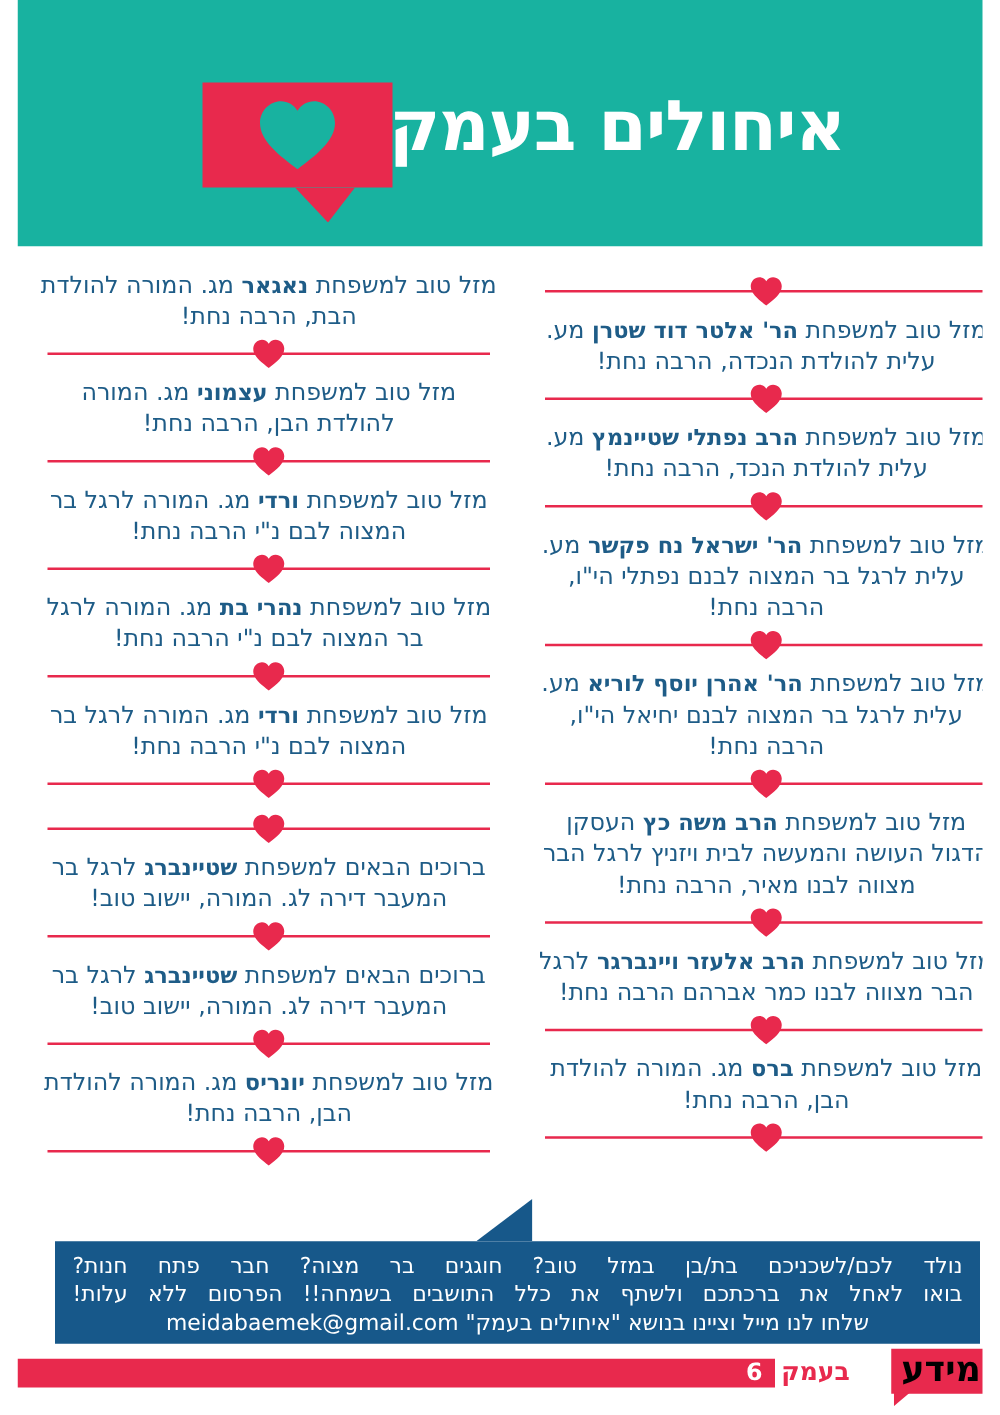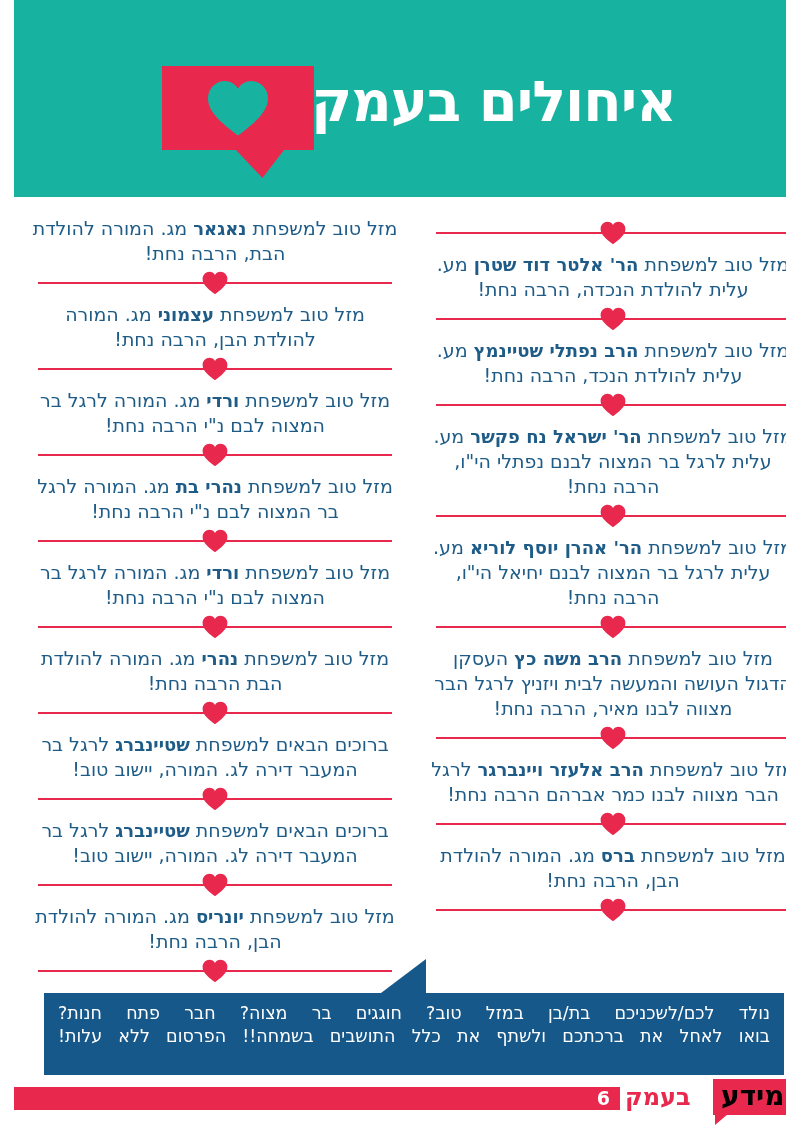--- a/index.html
+++ b/index.html
@@ -28,21 +28,21 @@
   .footer-bubble{position:absolute;left:30px;top:993px;width:740px;height:82px;background:#17588A;box-sizing:border-box;padding:9px 14px 0;}
   .bubble-tail{position:absolute;left:337px;top:-34px;width:45px;height:34px;background:#17588A;clip-path:polygon(100% 0,100% 100%,0 100%);}
   .fb-line{direction:rtl;color:#ffffff;font-size:17.5px;line-height:23px;}
   .fb-justify{text-align:justify;text-align-last:justify;}
   .fb-center{text-align:center;}
   .email{direction:ltr;unicode-bidi:embed;}
 
   
   .brand-bar{position:absolute;left:0;top:1087px;width:606px;height:23px;background:#E8294D;display:flex;align-items:center;justify-content:flex-end;padding-right:10px;box-sizing:border-box;}
   .issue-number{color:#ffffff;font-weight:bold;font-size:19px;line-height:1;}
-  .brand-baemek{position:absolute;left:611px;top:1080px;color:#E8294D;font-weight:800;font-size:24px;line-height:34px;direction:rtl;}
+  .brand-baemek{position:absolute;left:611px;top:1080px;color:#E8294D;font-weight:800;font-size:20px;line-height:34px;direction:rtl;}
   .brand-meida{position:absolute;left:699px;top:1079px;background:#E8294D;color:#000000;font-weight:800;font-size:28px;line-height:34px;padding:0 8px 2px;direction:rtl;text-align:center;}
   .meida-tail{position:absolute;left:2px;bottom:-10px;width:13px;height:11px;background:#E8294D;clip-path:polygon(0 0,100% 0,0 100%);}
 </style>
 </head>
 <body>
 
 <div class="page">
 
   <div class="header">
     <div class="logo">
@@ -173,21 +173,20 @@
         </div>
       <div class="msg"><span>מזל טוב למשפחת </span><b>ורדי</b><span> מג. המורה לרגל בר המצוה לבם נ"י הרבה נחת!</span></div>
       <div class="divider">
           <div class="divider-line"></div>
           <span class="heart">
             <svg viewBox="0 0 32 29" xmlns="http://www.w3.org/2000/svg">
               <path fill="currentColor" d="M16 28.2C8.6 22.6 1 16.8 1 9.7 1 4.8 4.9 1 9.4 1c2.7 0 5.2 1.5 6.6 3.8C17.4 2.5 19.9 1 22.6 1 27.1 1 31 4.8 31 9.7c0 7.1-7.6 12.9-15 18.5z"></path>
             </svg>
           </span>
         </div>
-      <div class="msg"><span>מזל טוב למשפחת </span><b>נהרי</b><span> מג. המורה להולדת הבת הרבה נחת!</span></div>
       <div class="divider">
           <div class="divider-line"></div>
           <span class="heart">
             <svg viewBox="0 0 32 29" xmlns="http://www.w3.org/2000/svg">
               <path fill="currentColor" d="M16 28.2C8.6 22.6 1 16.8 1 9.7 1 4.8 4.9 1 9.4 1c2.7 0 5.2 1.5 6.6 3.8C17.4 2.5 19.9 1 22.6 1 27.1 1 31 4.8 31 9.7c0 7.1-7.6 12.9-15 18.5z"></path>
             </svg>
           </span>
         </div>
       <div class="msg"><span>ברוכים הבאים למשפחת </span><b>שטיינברג</b><span> לרגל בר המעבר דירה לג. המורה, יישוב טוב!</span></div>
       <div class="divider">
@@ -216,20 +215,21 @@
             </svg>
           </span>
         </div>
     </div>
   </div>
 
   <div class="footer-bubble">
     <div class="bubble-tail"></div>
     <div class="fb-line fb-justify">נולד לכם/לשכניכם בת/בן במזל טוב? חוגגים בר מצוה? חבר פתח חנות?</div>
     <div class="fb-line fb-justify">בואו לאחל את ברכתכם ולשתף את כלל התושבים בשמחה!! הפרסום ללא עלות!</div>
+    <div class="fb-line fb-center"><span>שלחו לנו מייל וציינו בנושא "איחולים בעמק" </span><span class="email">meidabaemek@gmail.com</span></div>
   </div>
 
   <div class="brand-bar">
     <span class="issue-number">6</span>
   </div>
   <div class="brand-baemek">בעמק</div>
   <div class="brand-meida">
     <span>מידע</span>
     <span class="meida-tail"></span>
   </div>

